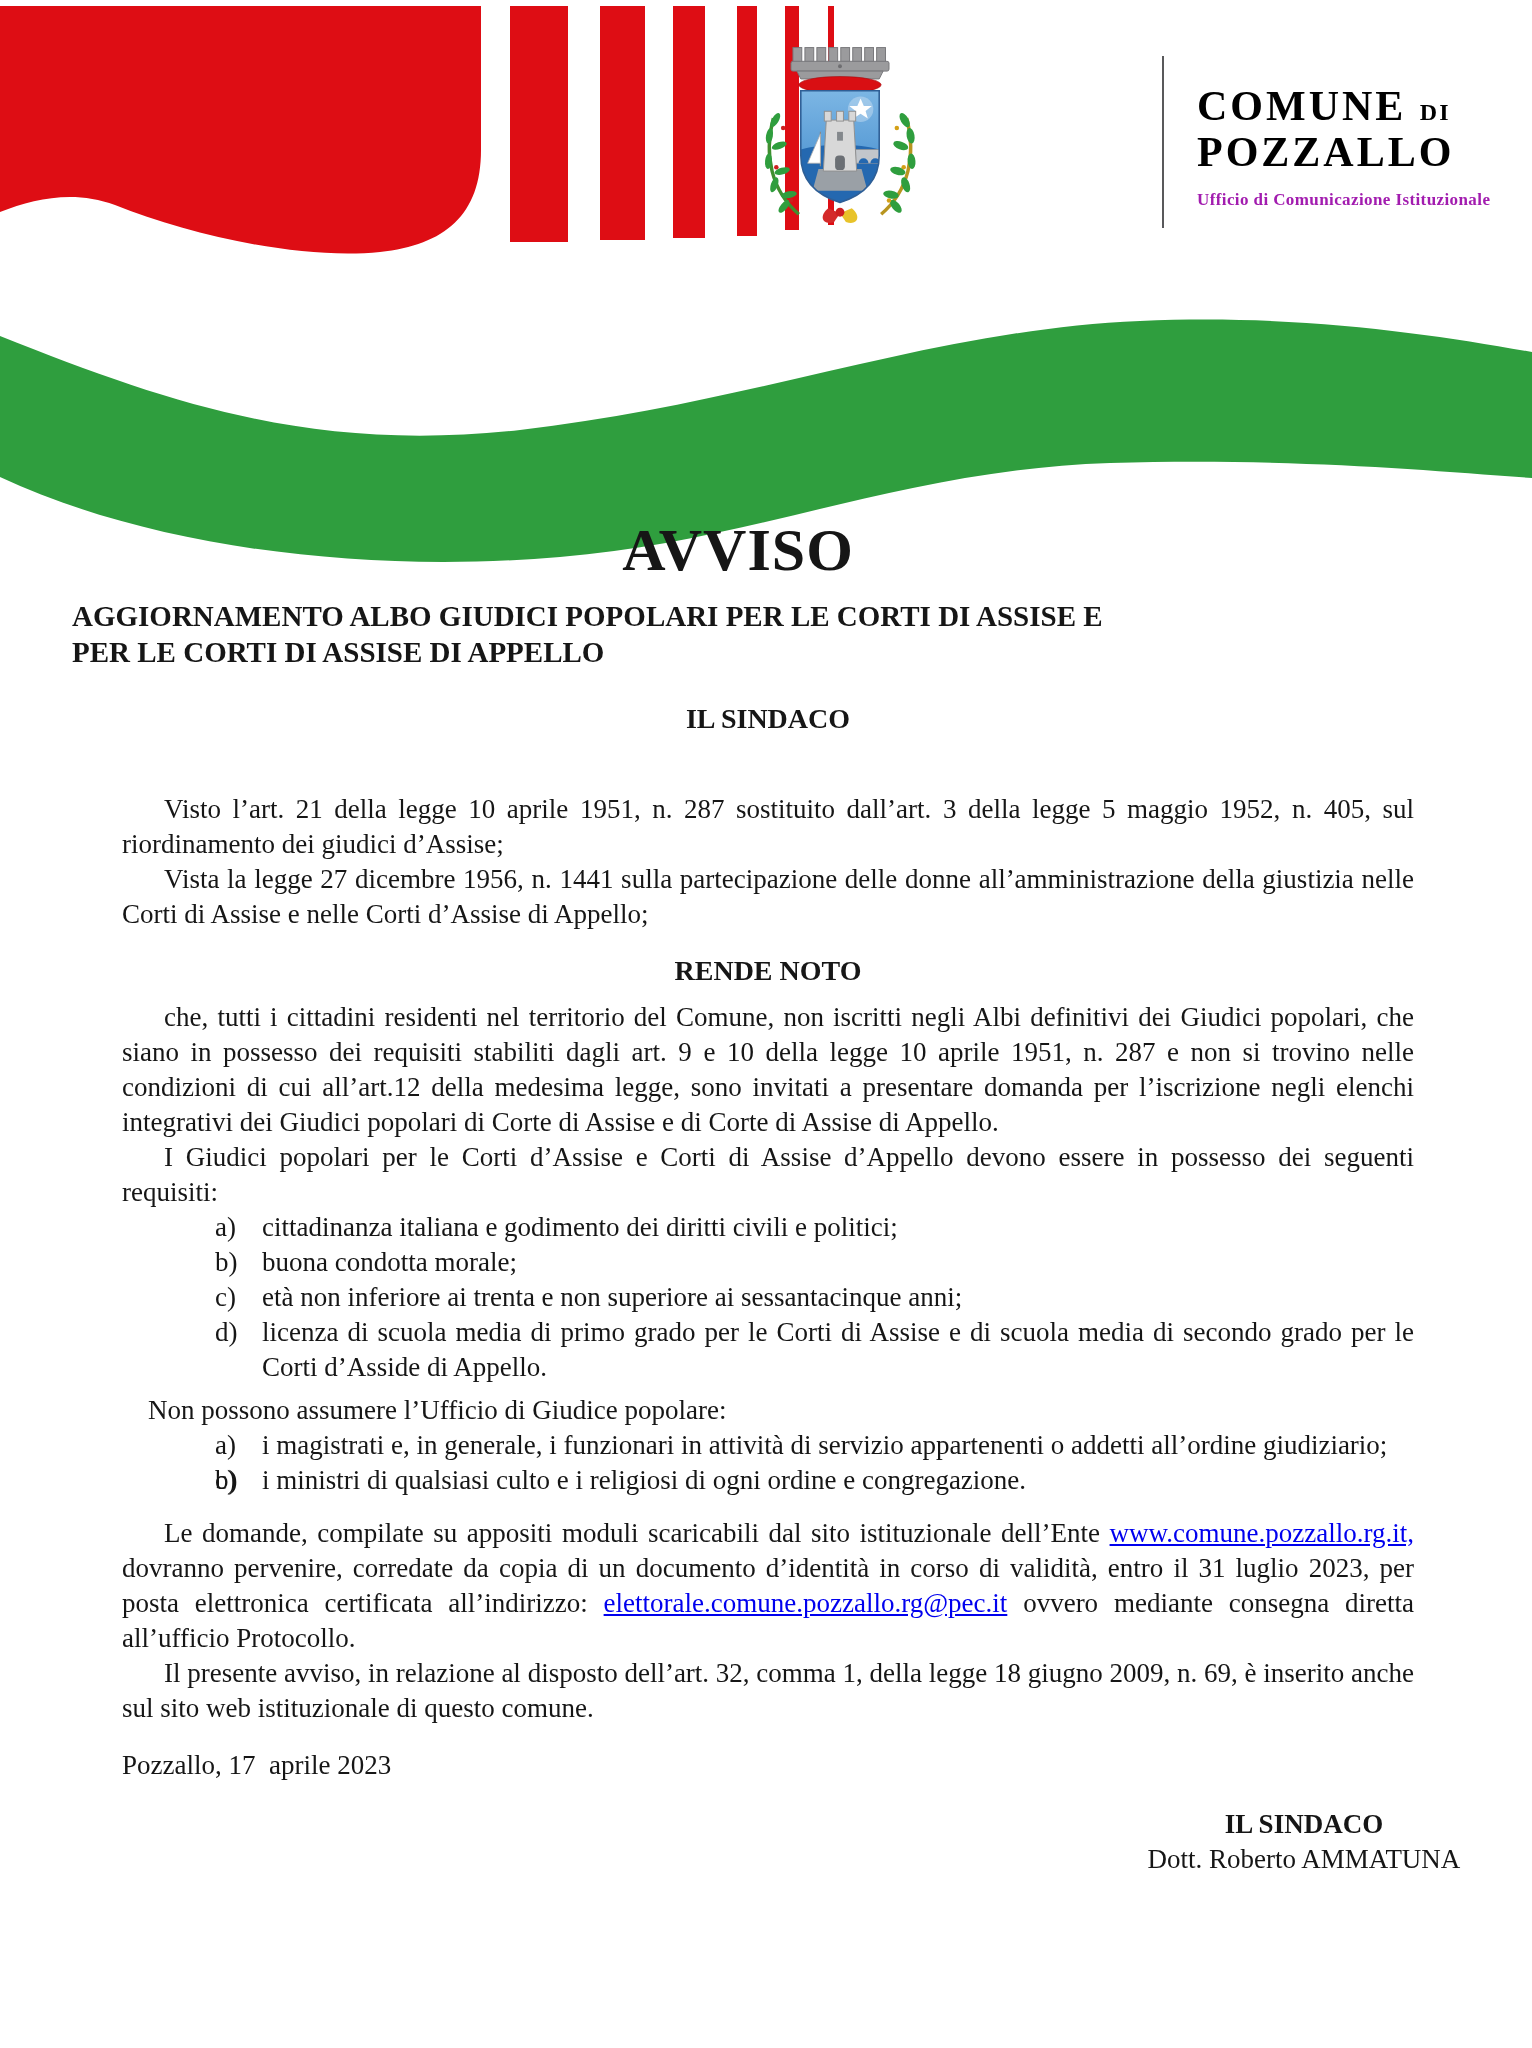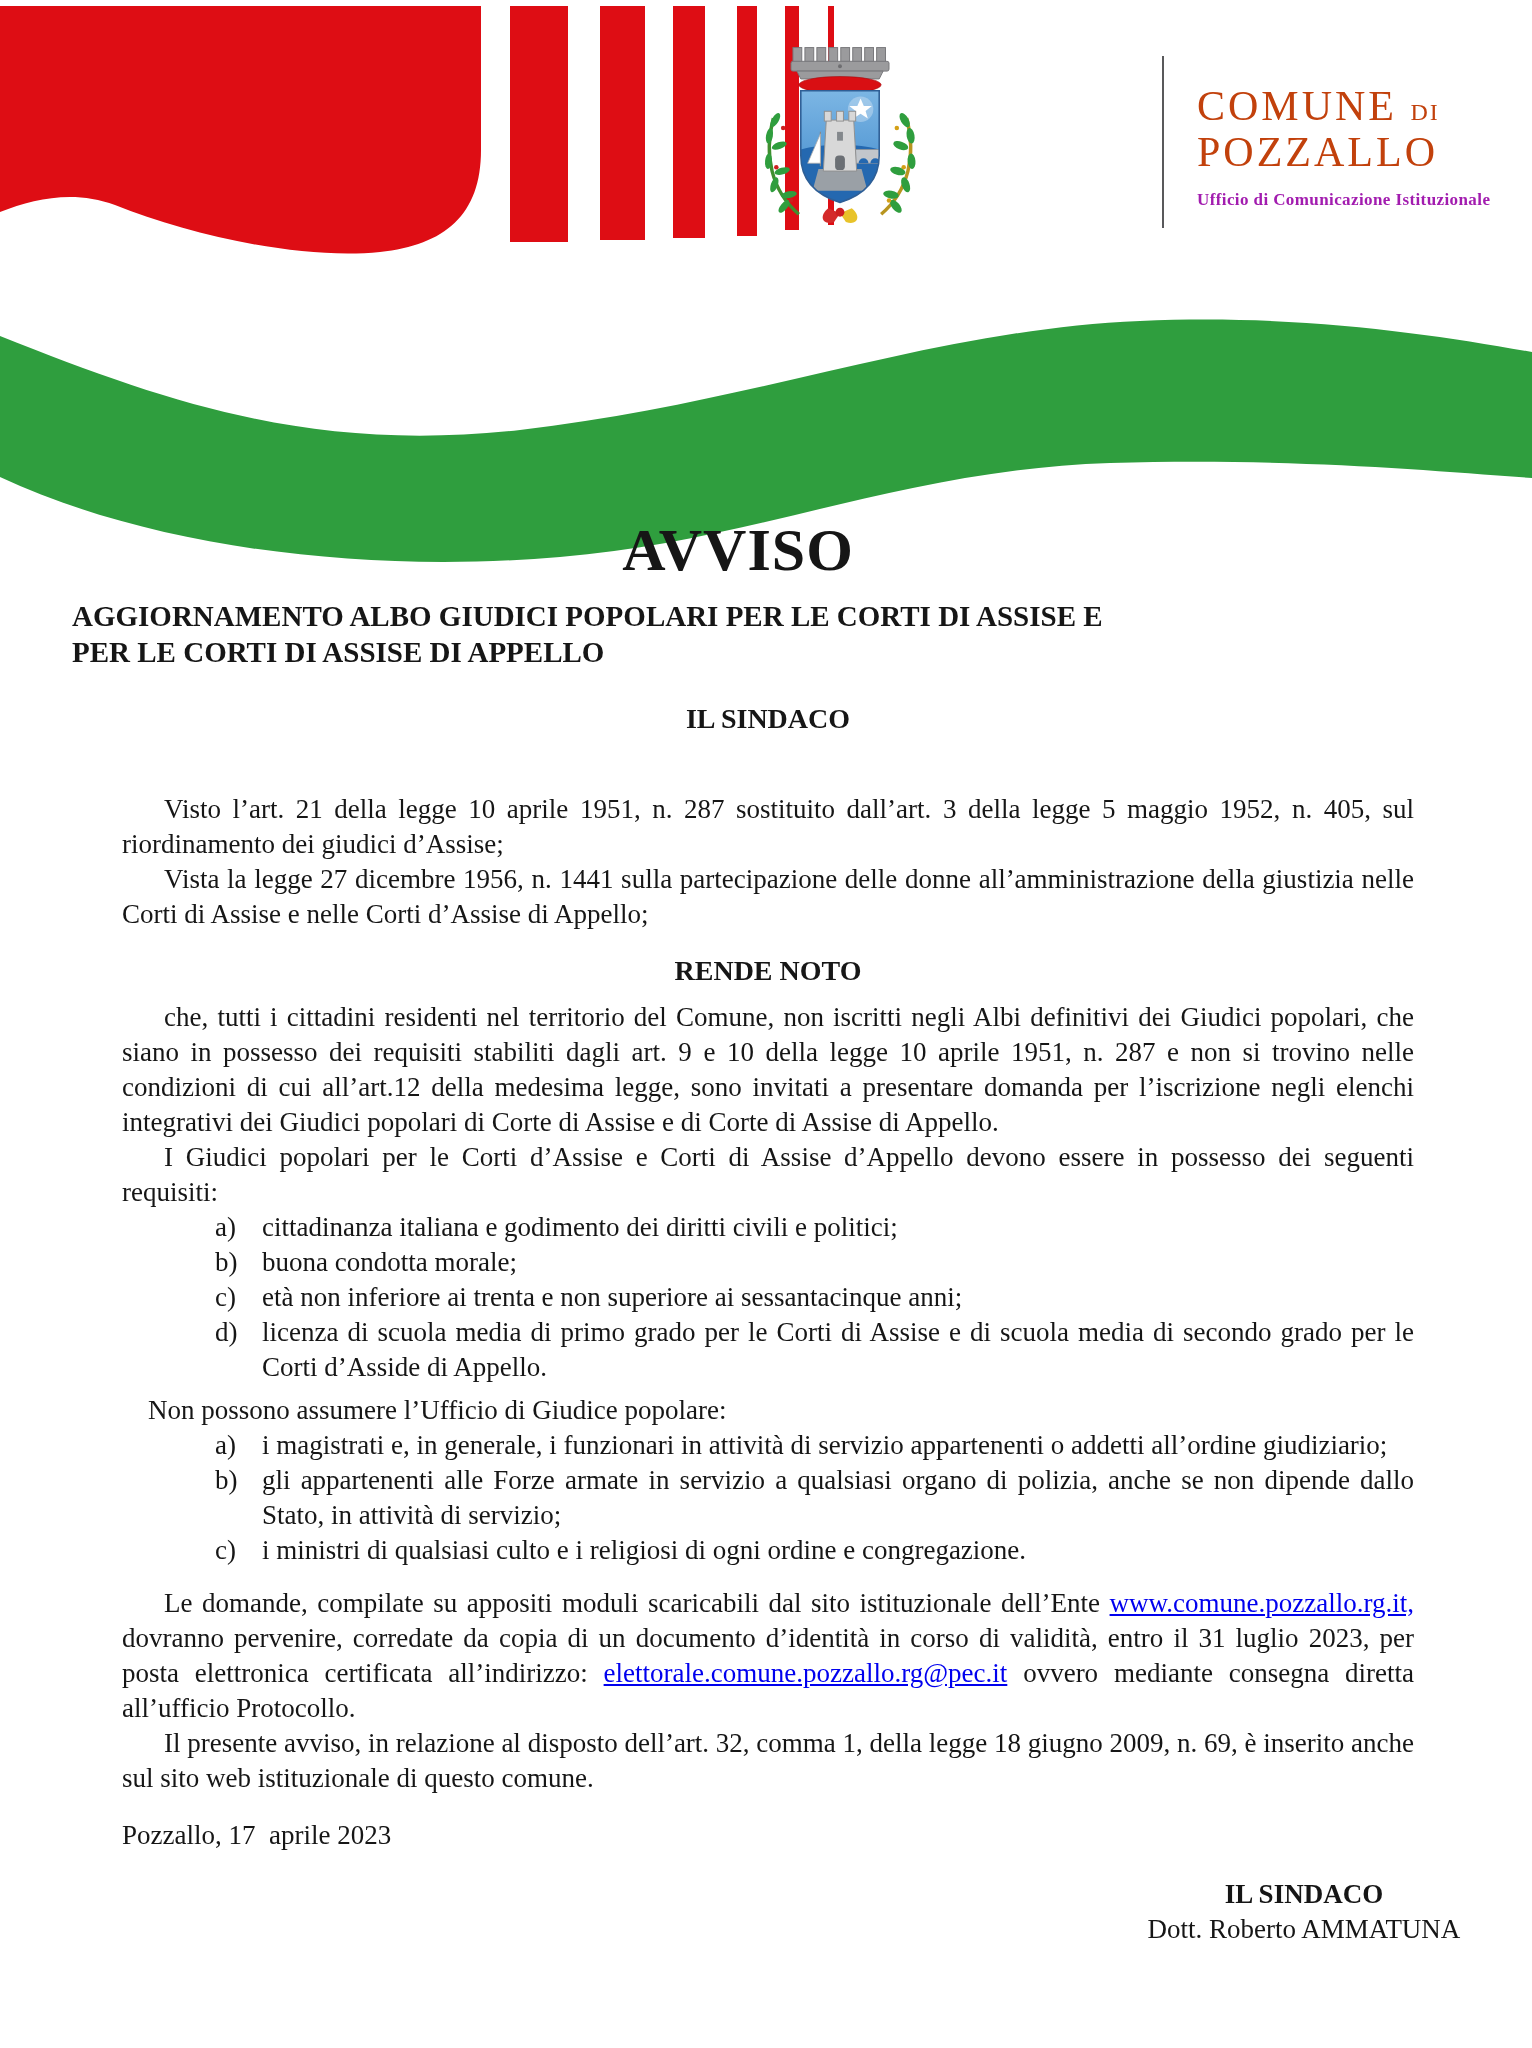--- a/index.html
+++ b/index.html
@@ -5,21 +5,21 @@
   html,body{margin:0;padding:0;background:#ffffff;}
   .page{position:relative;width:1532px;height:2048px;background:#fff;overflow:hidden;
         font-family:"Liberation Serif", serif;color:#161616;}
 
   
   .hdr-svg{position:absolute;left:0;top:0;}
 
   
   .crest{position:absolute;left:742px;top:22px;}
   .org-divider{position:absolute;left:1162px;top:56px;width:2px;height:172px;background:#59595b;}
-  .org-name{position:absolute;left:1197px;top:86px;font-weight:normal;color:#c2410c;
+  .org-name{position:absolute;left:1197px;top:86px;font-weight:bold;color:#000000;
             font-size:42px;line-height:40px;letter-spacing:3px;white-space:nowrap;}
   .org-name .di{font-size:24px;letter-spacing:2px;}
   .org-office{position:absolute;left:1197px;top:190px;font-weight:bold;color:#a21caf;
               font-size:17px;letter-spacing:0.4px;white-space:nowrap;}
 
   
   .content{position:absolute;left:122px;top:505px;width:1292px;font-size:27px;line-height:35px;
            text-align:justify;}
   .title{margin:15px 0 0 0;position:relative;left:-30px;text-align:center;font-weight:bold;
          font-size:60px;line-height:60px;letter-spacing:1px;}
@@ -202,21 +202,20 @@
 
     <p class="p excl-intro">Non possono assumere l’Ufficio di Giudice popolare:</p>
 
     <div>
       <div class="li">
         <span class="marker">a)</span>
         <span>i magistrati e, in generale, i funzionari in attività di servizio appartenenti o addetti all’ordine giudiziario;</span>
       </div>
       <div class="li">
         <span class="marker">b)</span>
-        <span>gli appartenenti alle Forze armate in servizio a qualsiasi organo di polizia, anche se non dipende dallo Stato, in attività di servizio;</span>
       </div>
       <div class="li">
         <span class="marker">c)</span>
         <span>i ministri di qualsiasi culto e i religiosi di ogni ordine e congregazione.</span>
       </div>
     </div>
 
     <p class="p submission">
       <span>Le domande, compilate su appositi moduli scaricabili dal sito istituzionale dell’Ente </span><a class="doc-link">www.comune.pozzallo.rg.it,</a><span> dovranno pervenire, corredate da copia di un documento d’identità in corso di validità, entro il 31 luglio 2023, per posta elettronica certificata all’indirizzo: </span><a class="doc-link">elettorale.comune.pozzallo.rg@pec.it</a><span> ovvero mediante consegna diretta all’ufficio Protocollo.</span>
     </p>

